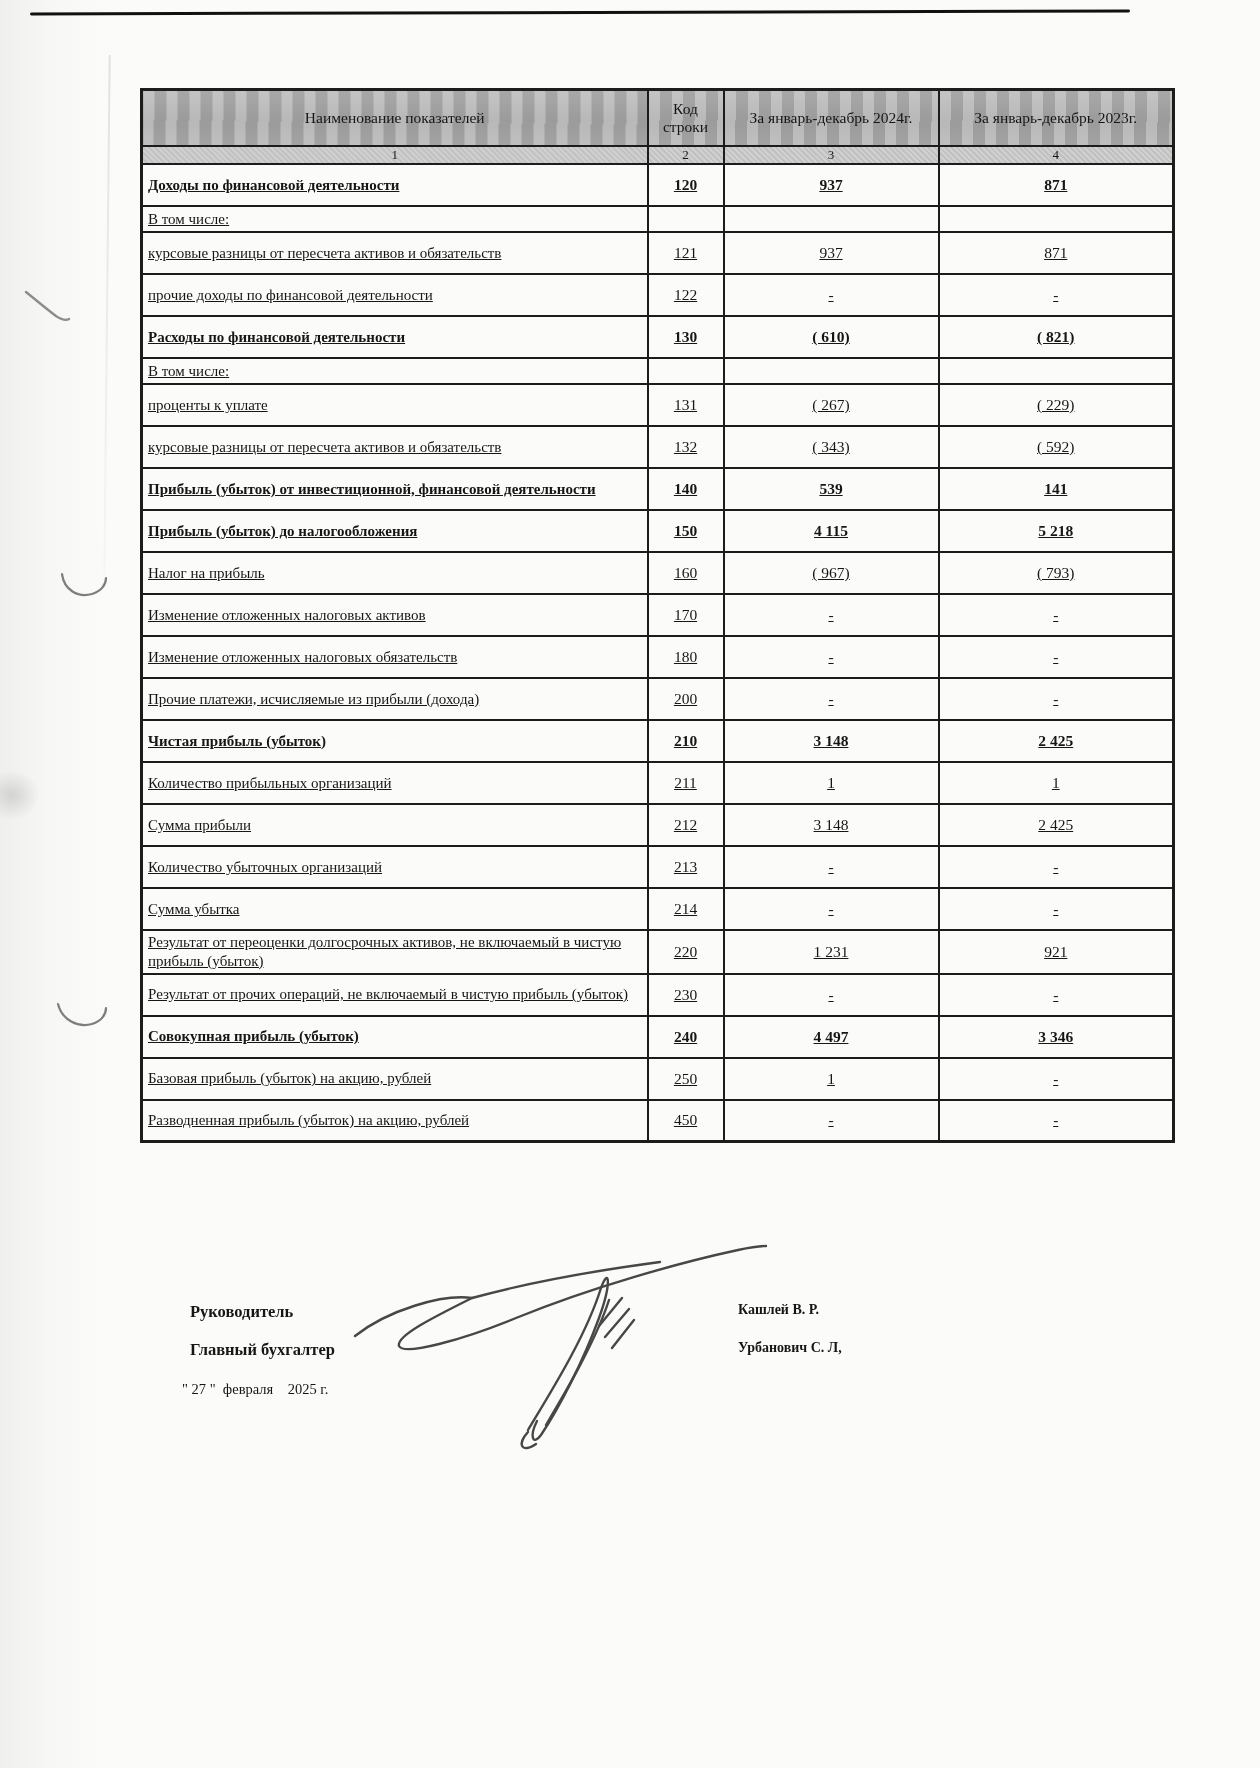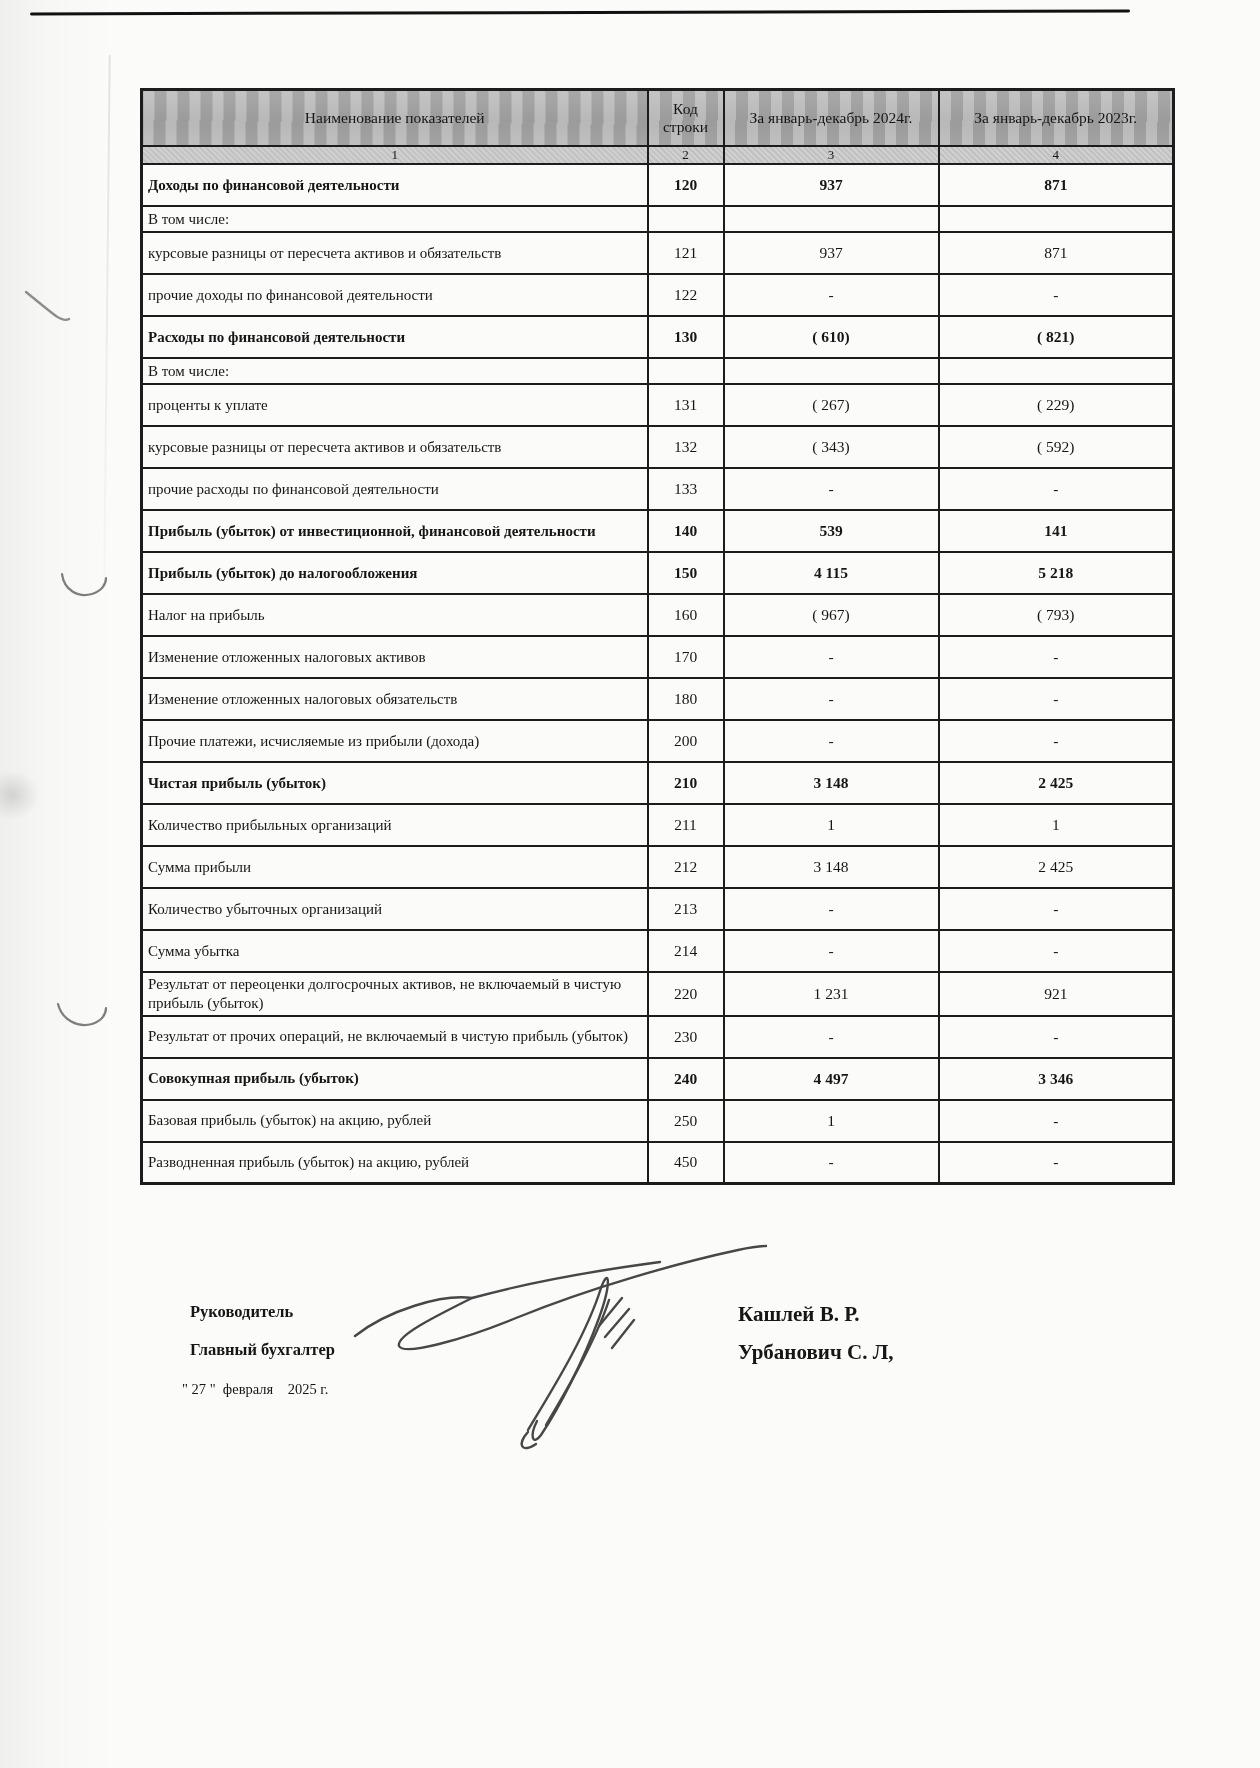--- a/index.html
+++ b/index.html
@@ -37,29 +37,29 @@
   thead tr.head-labels th{
     height:50px;font-weight:normal;font-size:15.5px;text-align:center;
     background:
       repeating-linear-gradient(91deg,rgba(255,255,255,0.16) 0 11px,rgba(0,0,0,0.09) 11px 23px),
       linear-gradient(180deg,#b9b9b9,#aaaaaa 55%,#b3b3b3);
   }
   thead tr.head-nums th{
     height:16px;font-weight:normal;font-size:13px;text-align:center;padding:0;
     background:repeating-linear-gradient(45deg,#d0d0d0 0 2px,#c1c1c1 2px 4px);
   }
-  tbody tr{height:42px;}
+  tbody tr{height:42px;text-decoration:underline;}
   tbody tr.subheader{height:26px;margin-top:48px;}
   tbody td.c-name{text-align:left;font-size:15px;line-height:1.25;padding-left:5px;}
   tbody td.c-code,tbody td.c-v24,tbody td.c-v23{text-align:center;font-size:15.5px;}
   tbody tr.bold td{font-weight:bold;}
   
   .footer{position:absolute;left:0;top:0;width:1260px;height:1291px;pointer-events:none;}
   .f-label{position:absolute;font-weight:bold;font-size:16.5px;white-space:pre;}
-  .f-name{position:absolute;font-weight:bold;font-size:21px;white-space:pre;}
+  .f-name{position:absolute;font-weight:bold;font-size:14px;white-space:pre;}
   .date-line{position:absolute;font-size:14.5px;white-space:pre;}
   .sig-svg{position:absolute;left:300px;top:1238px;}
   .pen-mark{position:absolute;}
 </style>
 </head>
 <body>
 
 <div class="scan-edge-left"></div>
 <div class="paper-edge-line"></div>
 <div class="scan-smudge"></div>
@@ -139,26 +139,20 @@
           <td class="c-code">131</td>
           <td class="c-v24">( 267)</td>
           <td class="c-v23">( 229)</td>
         </tr>
         <tr>
           <td class="c-name">курсовые разницы от пересчета активов и обязательств</td>
           <td class="c-code">132</td>
           <td class="c-v24">( 343)</td>
           <td class="c-v23">( 592)</td>
         </tr>
-        <tr>
-          <td class="c-name">прочие расходы по финансовой деятельности</td>
-          <td class="c-code">133</td>
-          <td class="c-v24">-</td>
-          <td class="c-v23">-</td>
-        </tr>
         <tr class="bold">
           <td class="c-name">Прибыль (убыток) от инвестиционной, финансовой деятельности</td>
           <td class="c-code">140</td>
           <td class="c-v24">539</td>
           <td class="c-v23">141</td>
         </tr>
         <tr class="bold">
           <td class="c-name">Прибыль (убыток) до налогообложения</td>
           <td class="c-code">150</td>
           <td class="c-v24">4 115</td>

